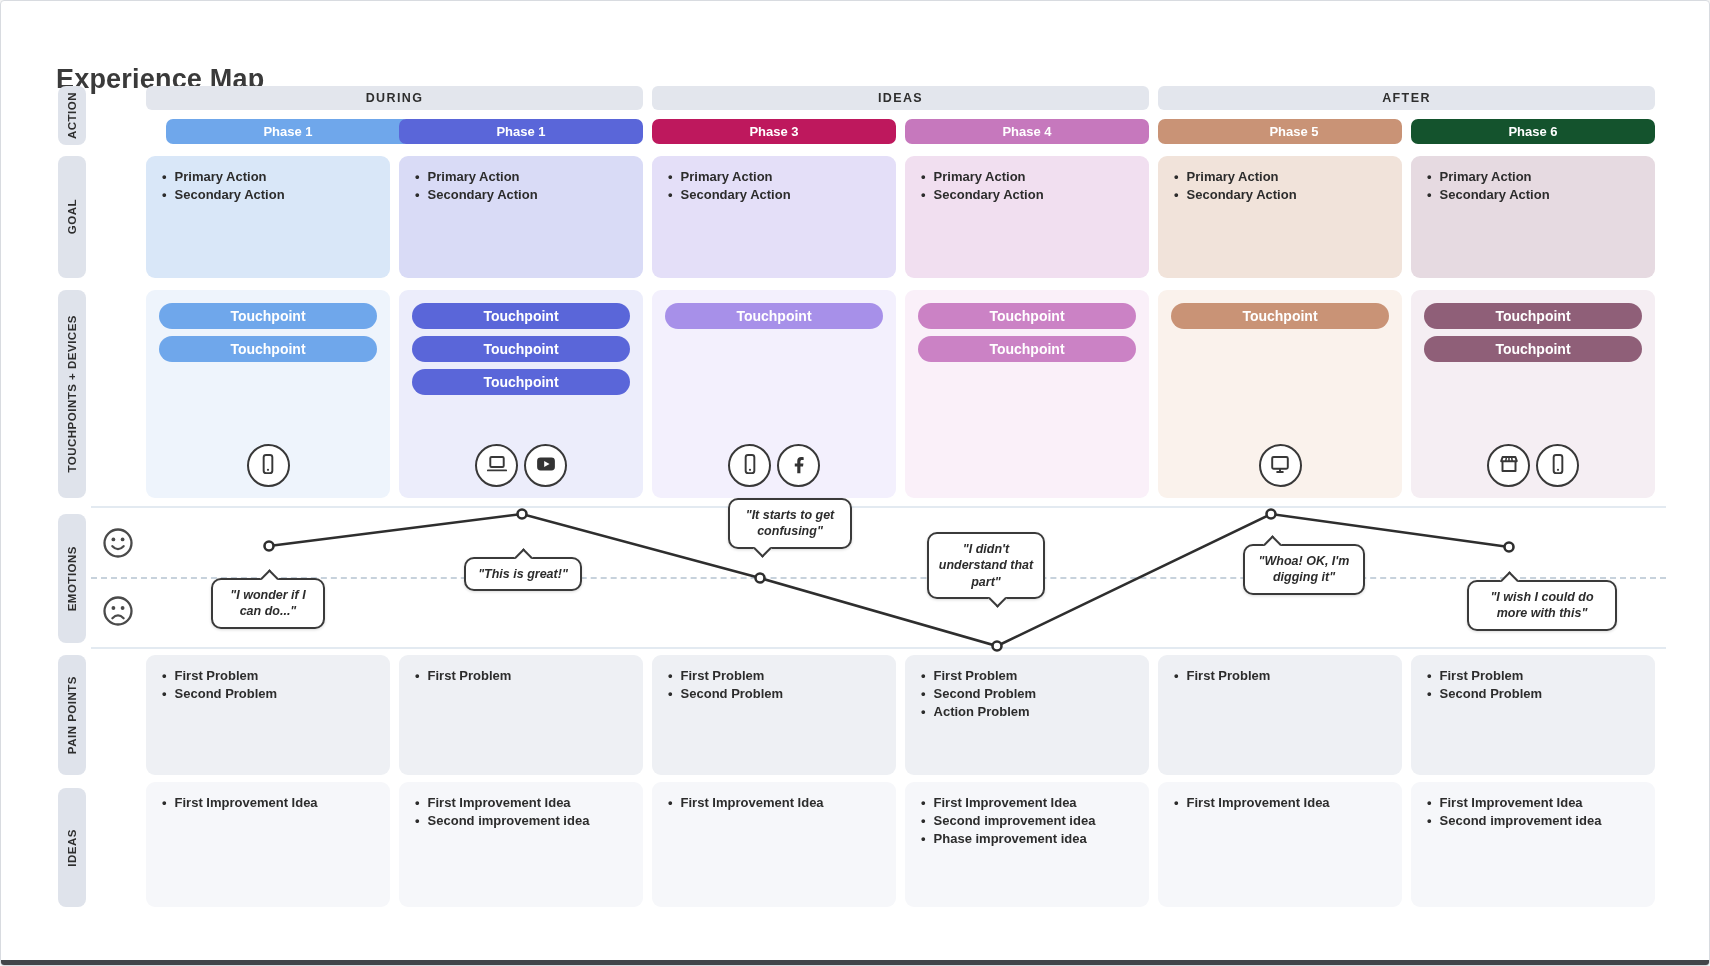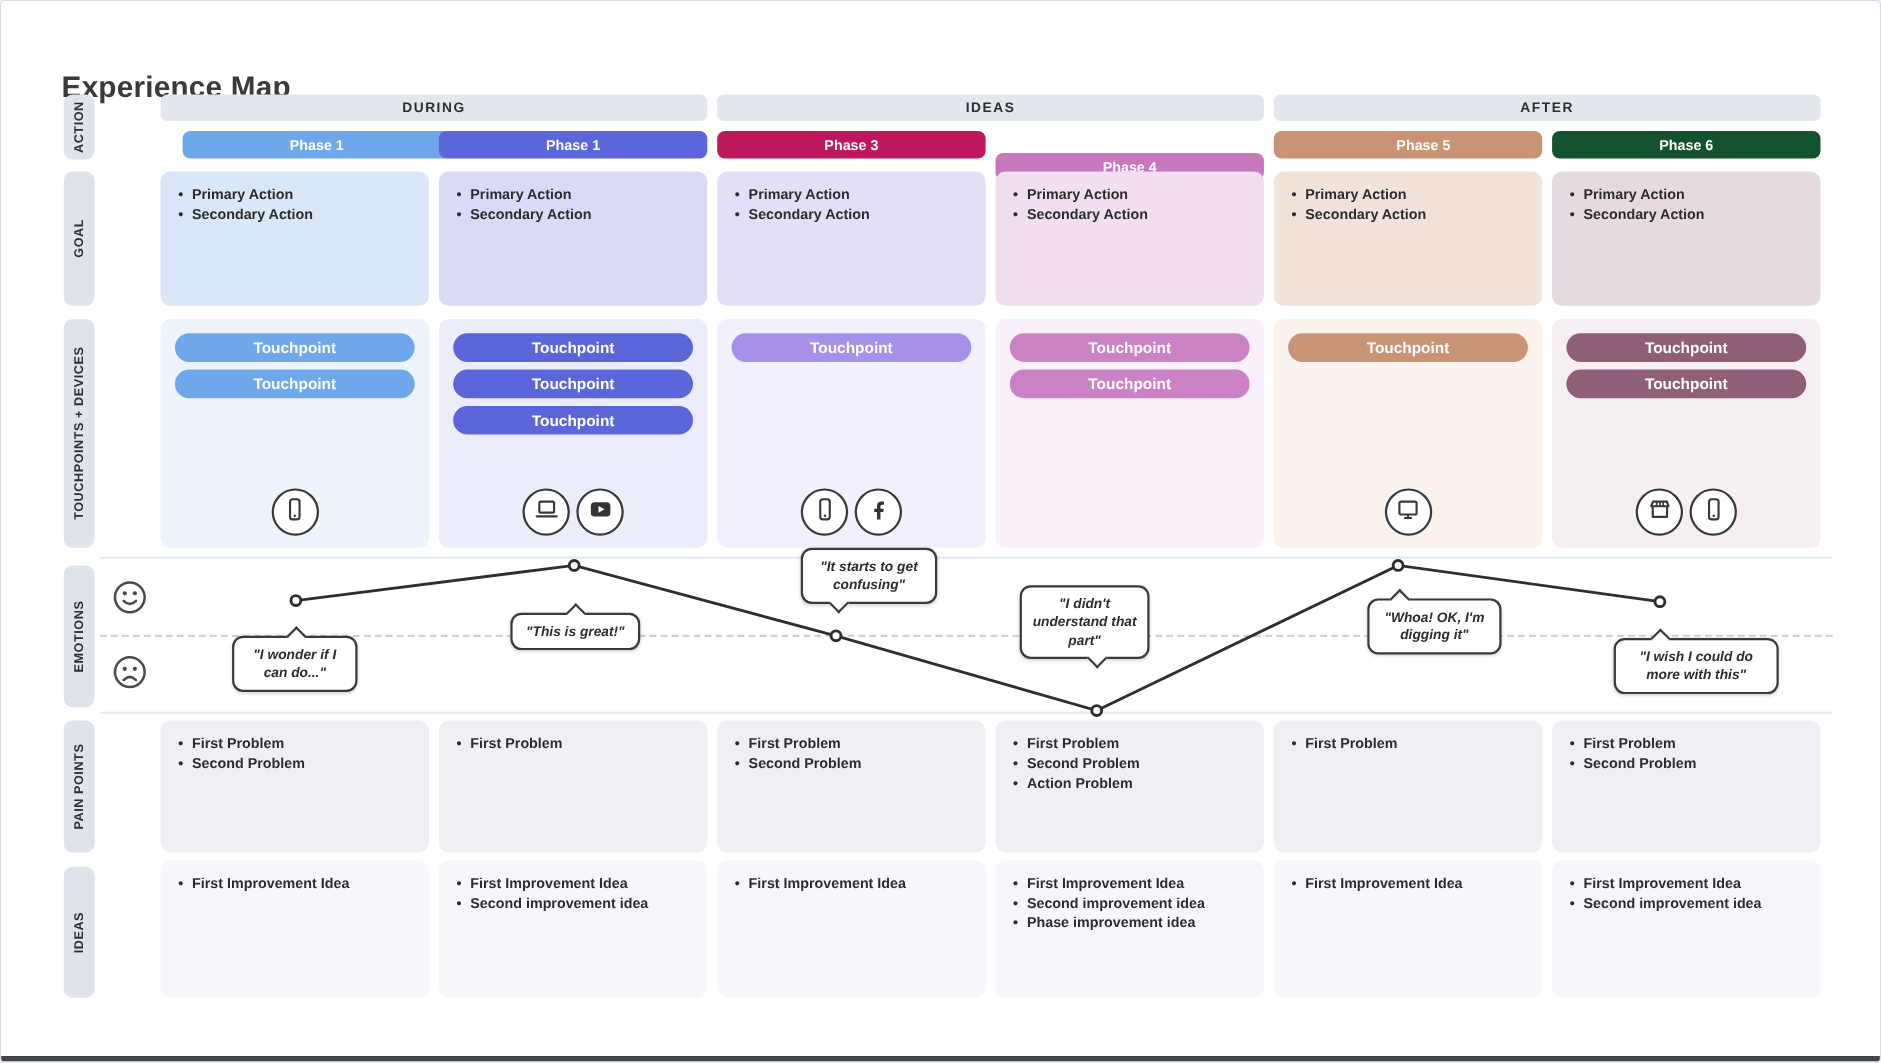--- a/index.html
+++ b/index.html
@@ -235,21 +235,21 @@
         </ul>
       </div>
       <div class="cell" style="left: 651px; top: 781px; width: 244px; height: 125px; background: rgb(246, 247, 250);">
         <ul>
           <li>
             <span class="dot">•</span>
             <span>First Improvement Idea</span>
           </li>
         </ul>
       </div>
-      <div class="phase-chip" style="left: 904px; top: 118px; width: 244px; background: rgb(198, 120, 189); margin-top: 20px;">Phase 4</div>
+      <div class="phase-chip" style="left: 904px; top: 118px; width: 244px; background: rgb(198, 120, 189);">Phase 4</div>
       <div class="cell" style="left: 904px; top: 155px; width: 244px; height: 122px; background: rgb(241, 223, 240);">
         <ul>
           <li>
             <span class="dot">•</span>
             <span>Primary Action</span>
           </li>
           <li>
             <span class="dot">•</span>
             <span>Secondary Action</span>
           </li>

